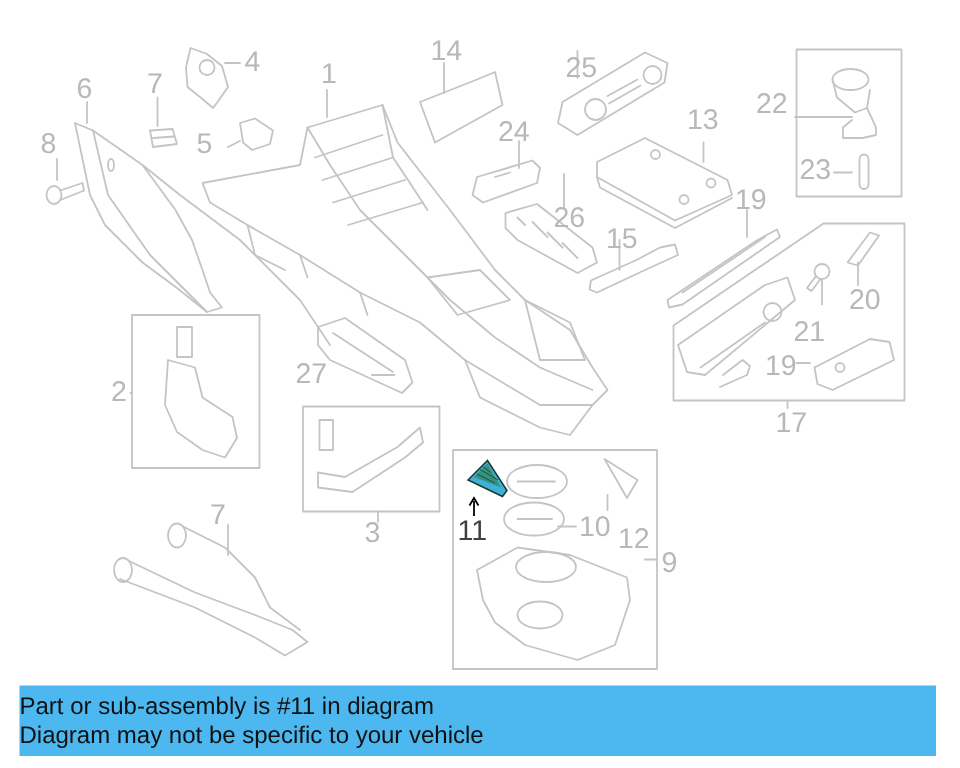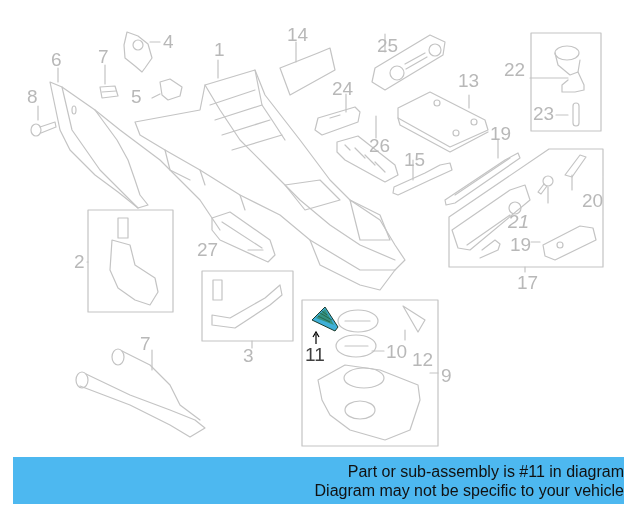--- a/index.html
+++ b/index.html
@@ -1,20 +1,20 @@
 <!DOCTYPE html>
 <html><head>
 <meta charset="utf-8">
 <style>
   html, body { margin:0; padding:0; background:#ffffff; }
   body { width:640px; height:512px; position:relative; overflow:hidden; font-family:"Liberation Sans", sans-serif; }
   #diagram { position:absolute; left:0; top:0; width:640px; height:455px; }
   .callout { position:absolute; font-family:"Liberation Sans", sans-serif; font-size:19px; color:#b8b8b8; line-height:1; }
   .callout.active { color:#404040; }
-  .banner { position:absolute; left:13px; top:457px; width:611px; height:47px; background:#4db8f0; display:flex; flex-direction:column; align-items:flex-end; justify-content:center; }
+  .banner { position:absolute; left:13px; top:457px; width:611px; height:47px; background:#4db8f0; display:flex; flex-direction:column; align-items:flex-start; justify-content:center; }
   .banner span { font-family:"Liberation Sans", sans-serif; font-size:16px; color:#111; line-height:19px; }
 </style>
 </head>
 <body>
 
 <svg id="diagram" viewBox="0 0 640 455" xmlns="http://www.w3.org/2000/svg">
   <g fill="none" stroke="#c4c4c4" stroke-width="1.2" stroke-linejoin="round" stroke-linecap="round">
 
     <g>
       <path d="M50 82 L62 87 L95 110 L117 140 L128 160 L135 180 L140 195 L148 205 L138 208 L118 192 L95 175 L70 150 L60 130 Z"></path>
@@ -179,22 +179,22 @@
 <span class="callout" style="left:386px;top:342px;">10</span>
 <span class="callout active" style="left:305px;top:345px;">11</span>
 <span class="callout" style="left:412px;top:350px;">12</span>
 <span class="callout" style="left:458px;top:71px;">13</span>
 <span class="callout" style="left:287px;top:25px;">14</span>
 <span class="callout" style="left:404px;top:150px;">15</span>
 <span class="callout" style="left:140px;top:334px;">7</span>
 <span class="callout" style="left:517px;top:273px;">17</span>
 <span class="callout" style="left:510px;top:235px;">19</span>
 <span class="callout" style="left:490px;top:124px;">19</span>
-<span class="callout" style="left:582px;top:191px;">20</span>
-<span class="callout" style="left:508px;top:212px;font-style:italic;">21</span>
+<span class="callout" style="left:566px;top:191px;">20</span>
+<span class="callout" style="left:529px;top:212px;">21</span>
 <span class="callout" style="left:504px;top:60px;">22</span>
 <span class="callout" style="left:533px;top:104px;">23</span>
 <span class="callout" style="left:332px;top:79px;">24</span>
 <span class="callout" style="left:377px;top:36px;">25</span>
 <span class="callout" style="left:369px;top:114px;margin-top:22px;">26</span>
 <span class="callout" style="left:197px;top:240px;">27</span>
 
 <div class="banner">
   <span>Part or sub-assembly is #11 in diagram</span>
   <span>Diagram may not be specific to your vehicle</span>

